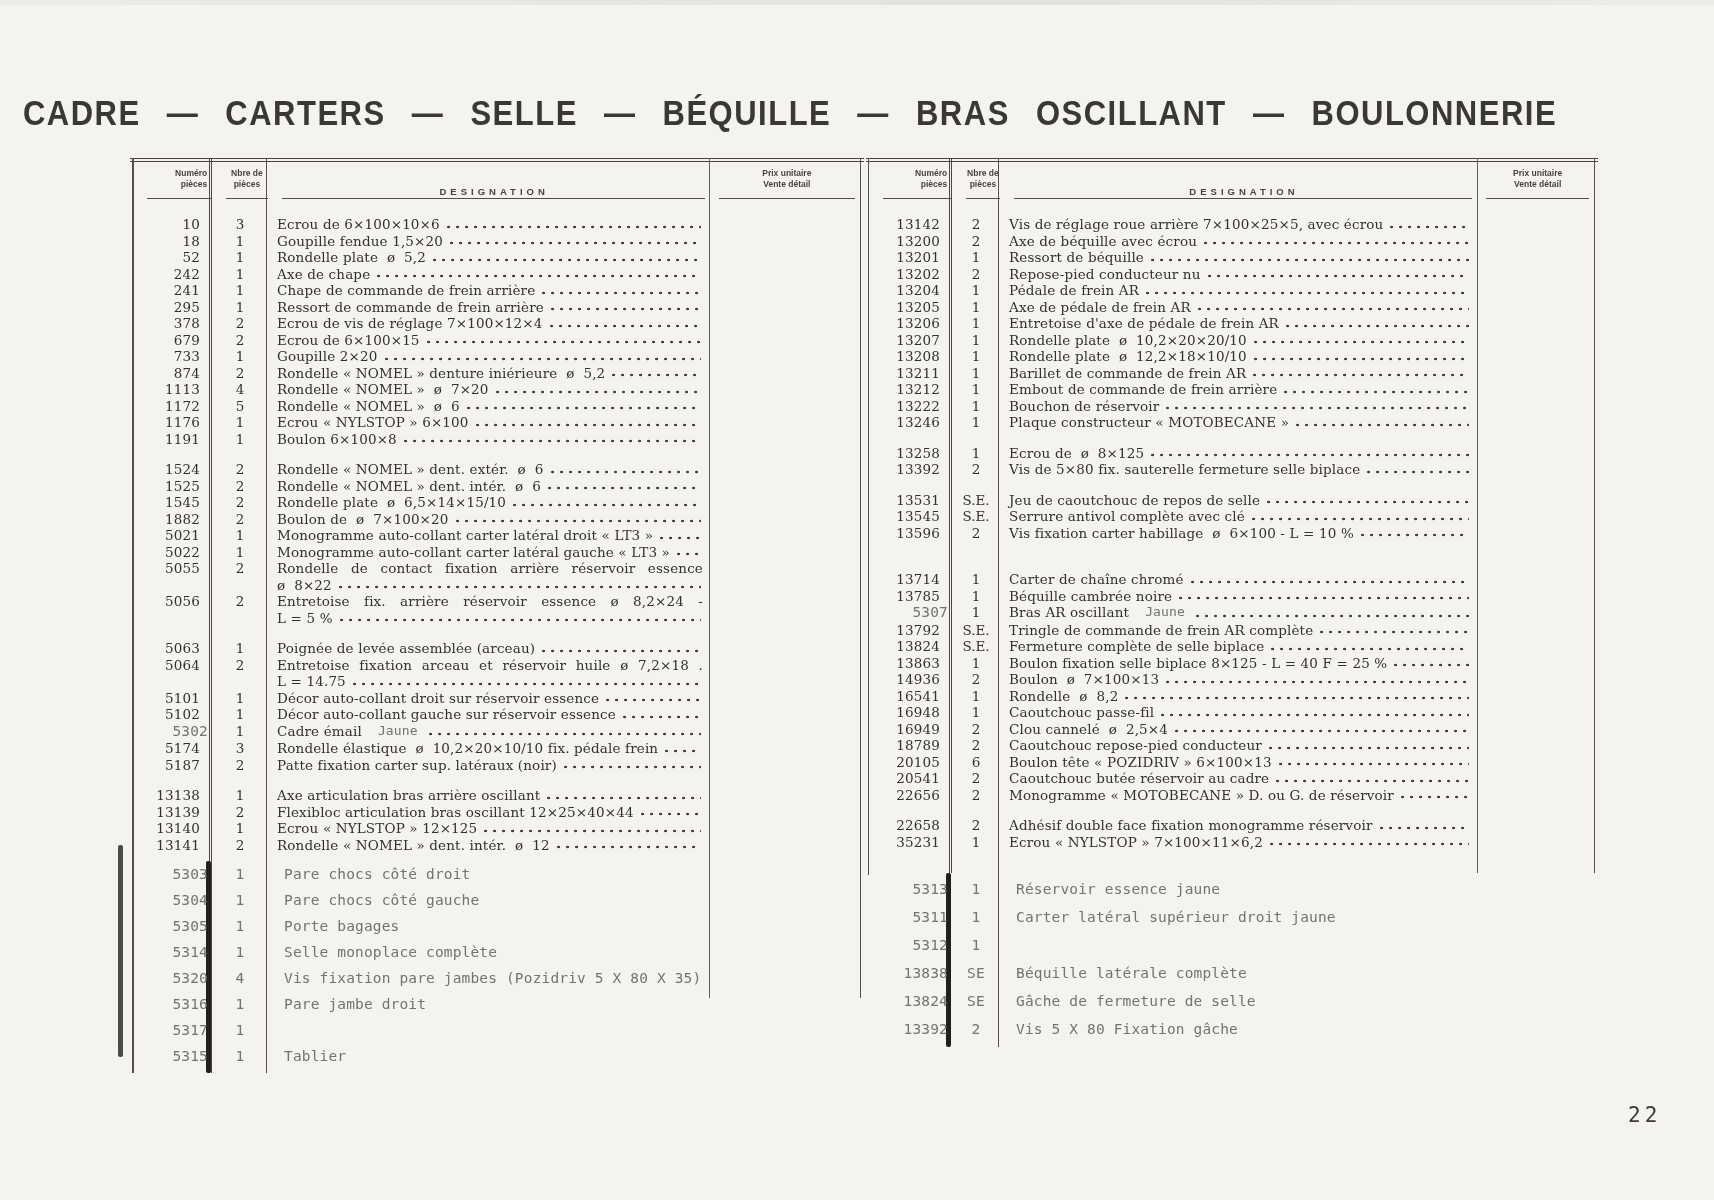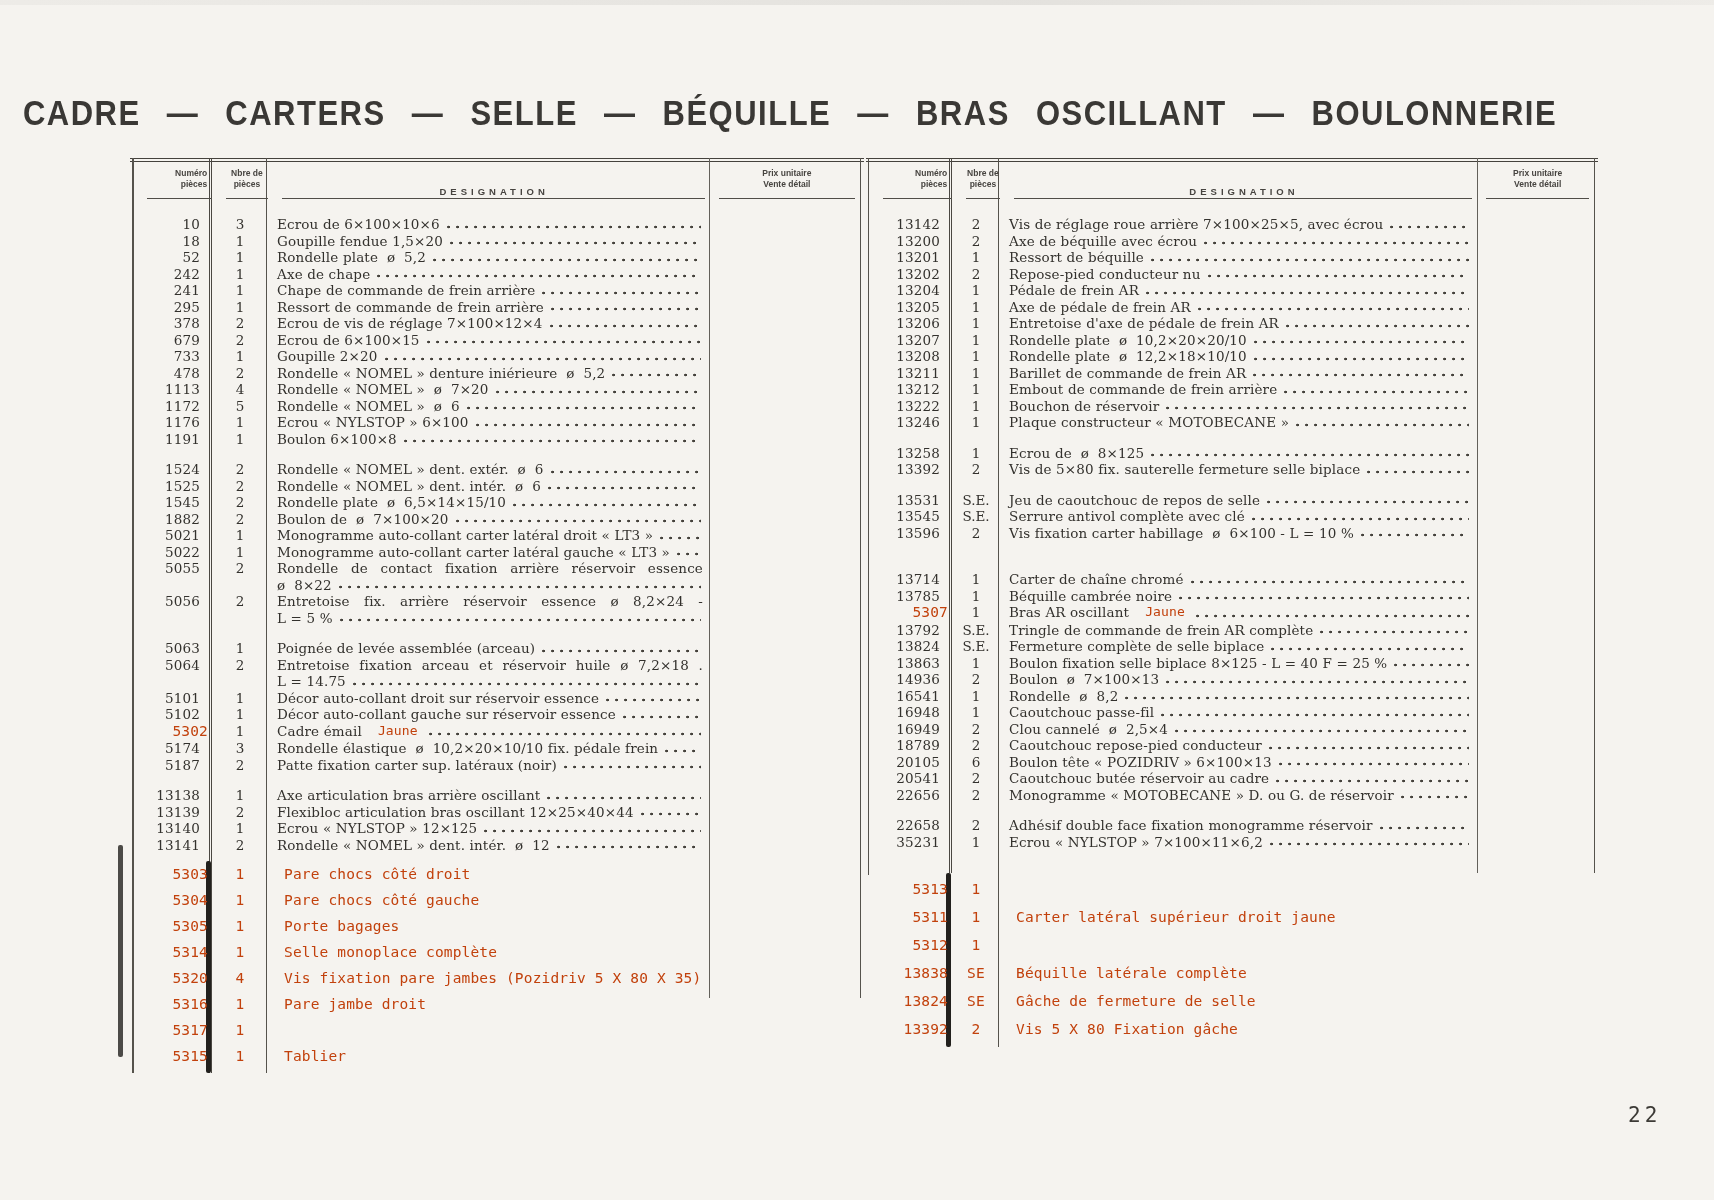--- a/index.html
+++ b/index.html
@@ -57,21 +57,21 @@
   .c-qty{text-align:center;}
   .c-qty.se{font-weight:400;letter-spacing:0;}
   .c-des{padding-left:9px;padding-right:7px;}
   .dline{display:flex;align-items:baseline;}
   .dline .t{white-space:pre;}
   .dline.just .t{flex:1;text-align:justify;text-align-last:justify;white-space:normal;}
   .lead{flex:1;align-self:flex-end;height:6px;margin:0 2px 3px 7px;
         background-image:radial-gradient(circle at 1.6px 3px,#45423c 1.15px,rgba(0,0,0,0) 1.6px);
         background-size:9px 6px;background-repeat:repeat-x;background-position:left bottom;}
   
-  .tw, .row.typed .c{font-family:"DejaVu Sans Mono", monospace;color:#c2410c;}
+  .tw, .row.typed .c{font-family:"DejaVu Sans Mono", monospace;color:#737373;}
   .row.typed .c{font-size:14.5px;}
   #left-table  .row.typed{min-height:26px;} #left-table  .row.typed .c{line-height:26px;}
   #right-table .row.typed{min-height:28px;} #right-table .row.typed .c{line-height:28px;}
   .row.typed .c-num{padding-right:4px;text-align:right;}
   .row.typed .c-des{padding-left:16px;}
   .c-num.tw{font-size:14.5px;padding-right:4px;}
   .suffix{margin-left:16px;margin-right:4px;font-size:13px;position:relative;top:-1px;}
   
   .page-number{position:absolute;left:1628px;top:1103px;
     font-family:"DejaVu Sans Mono", monospace;font-size:21px;letter-spacing:4px;color:#3c3a36;}
@@ -196,21 +196,21 @@
         <div class="c c-qty">1</div>
         <div class="c c-des">
           <div class="dline">
             <span class="t">Goupille 2×20</span>
             <span class="lead"></span>
           </div>
         </div>
         <div class="c c-price"></div>
       </div>
       <div class="row">
-        <div class="c c-num">478</div>
+        <div class="c c-num">874</div>
         <div class="c c-qty">2</div>
         <div class="c c-des">
           <div class="dline">
             <span class="t">Rondelle « NOMEL » denture iniérieure  ø  5,2</span>
             <span class="lead"></span>
           </div>
         </div>
         <div class="c c-price"></div>
       </div>
       <div class="row">
@@ -952,20 +952,25 @@
             <span class="t">Ecrou « NYLSTOP » 7×100×11×6,2</span>
             <span class="lead"></span>
           </div>
         </div>
         <div class="c c-price"></div>
       </div>
       <div class="row gap" style="height: 25px;"></div>
       <div class="row typed">
         <div class="c c-num">5313</div>
         <div class="c c-qty">1</div>
+        <div class="c c-des">
+          <div class="dline">
+            <span class="t">Réservoir essence jaune</span>
+          </div>
+        </div>
         <div class="c c-price"></div>
       </div>
       <div class="row typed">
         <div class="c c-num">5311</div>
         <div class="c c-qty">1</div>
         <div class="c c-des">
           <div class="dline">
             <span class="t">Carter latéral supérieur droit jaune</span>
           </div>
         </div>

